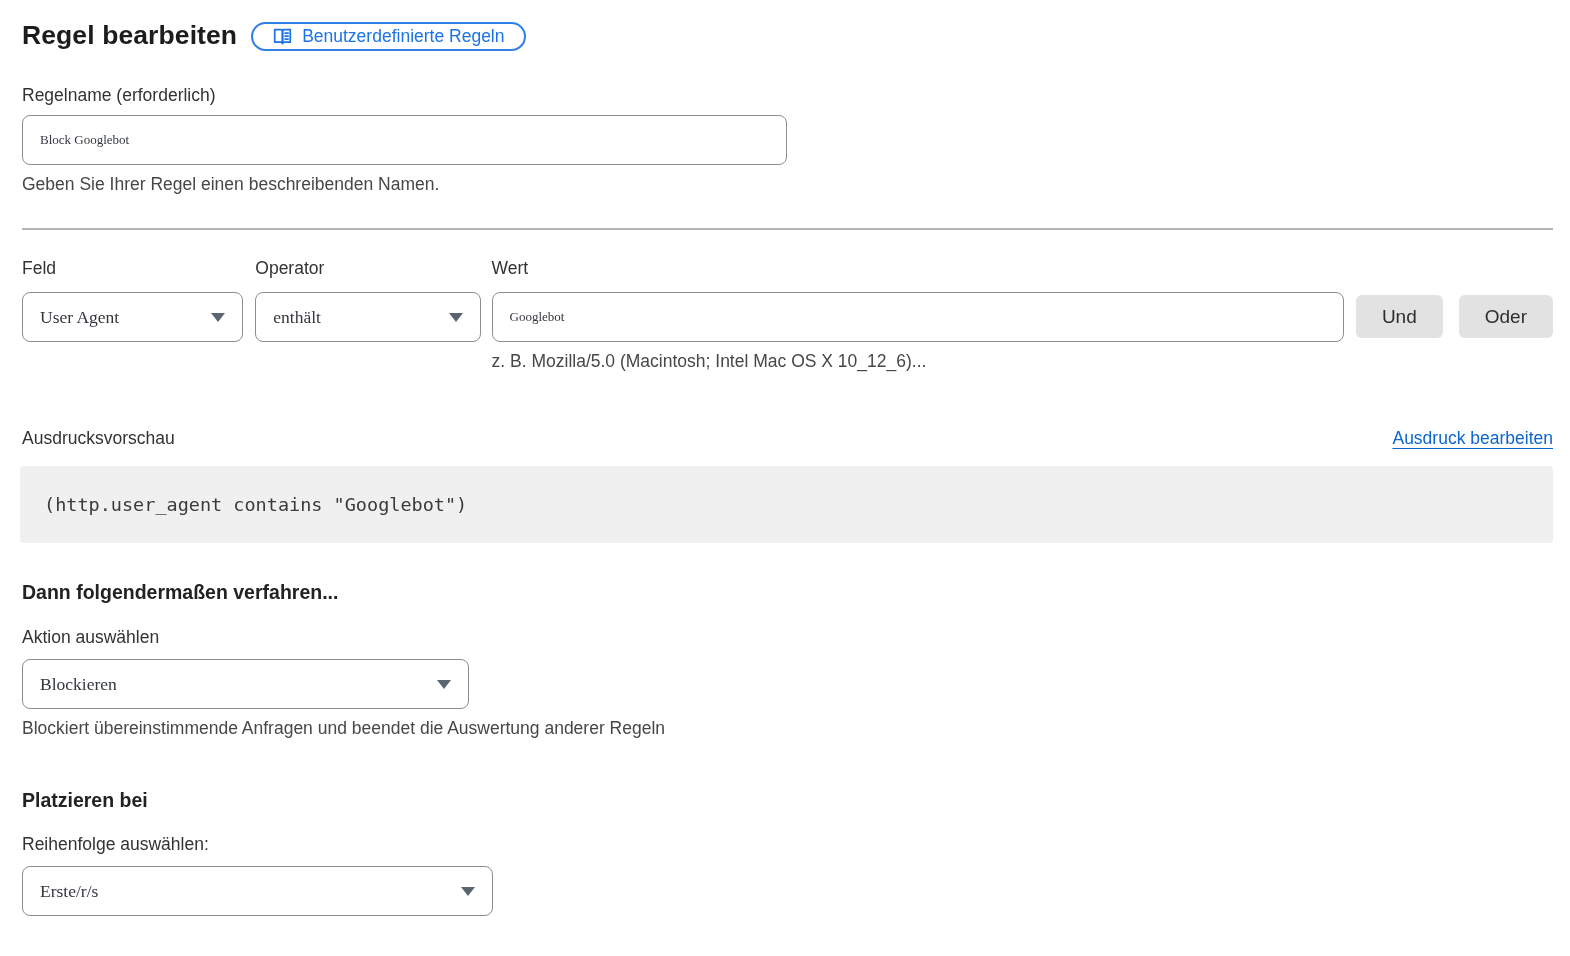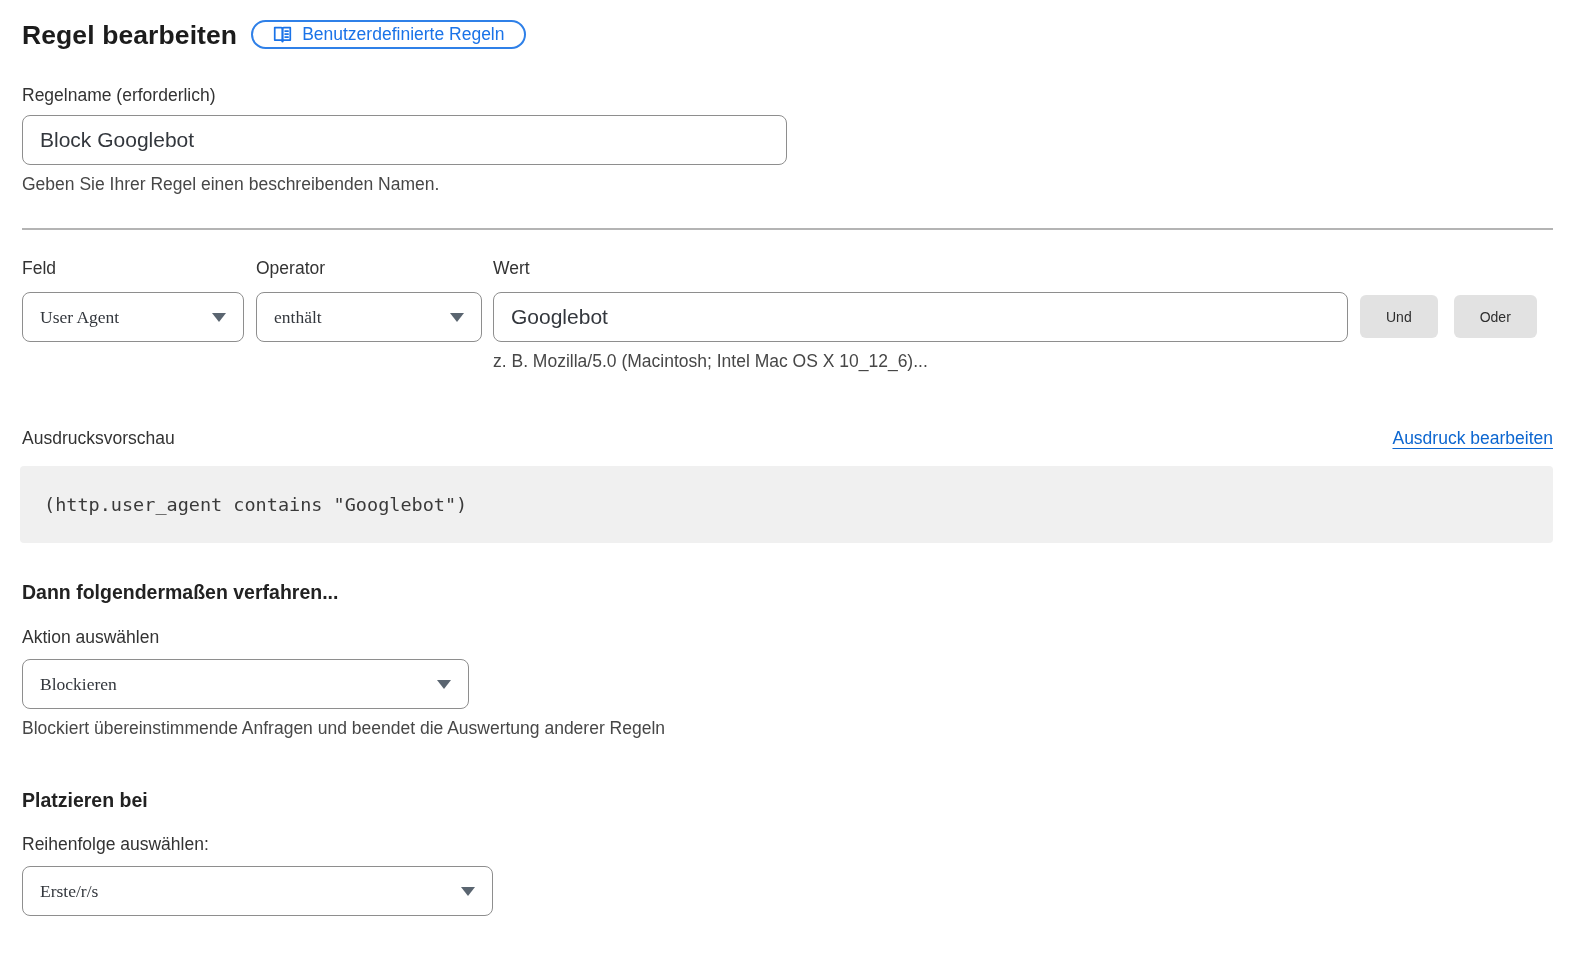--- a/index.html
+++ b/index.html
@@ -6,21 +6,21 @@
   html, body { background: #ffffff; }
   body {
     width: 1570px; height: 956px;
     font-family: "Liberation Sans", sans-serif;
     color: #3a3a3a;
     overflow: hidden;
   }
   .page { padding: 20px 17px 0 22px; width: 100%; height: 100%; }
 
   
-  .header { display: flex; align-items: flex-start; gap: 14px; }
+  .header { display: flex; align-items: flex-end; gap: 14px; }
   .page-title {
     font-size: 26.5px; font-weight: 700; color: #1c1c1c;
     letter-spacing: 0.1px;
   }
   .badge {
     display: inline-flex; align-items: center; gap: 9px;
     height: 29px; padding: 0 19px;
     background: #ffffff;
     border: 2px solid #2f80e8; border-radius: 20px;
     color: #1a73e8; font-size: 17.5px; font-family: inherit;
@@ -29,22 +29,22 @@
   .badge svg { display: block; }
 
   
   .field-label { display: block; font-size: 17.5px; color: #333333; line-height: 21px; }
   .help-text { font-size: 17.5px; color: #474747; line-height: 21px; }
 
   
   .text-input {
     display: block; height: 50px; width: 765px;
     border: 1px solid #8e8e8e; border-radius: 8px;
-    padding: 0 17px; font-size: 21px; color: #33373d;
-    font-family: Liberation Sans, sans-serif; background: #fff; outline: none;
+    padding: 0 17px; font-size: 13px; color: #33373d;
+    font-family: Liberation Serif, serif; background: #fff; outline: none;
   }
   .select {
     height: 50px;
     border: 1px solid #8e8e8e; border-radius: 8px;
     display: flex; align-items: center; justify-content: space-between;
     padding: 0 17px; font-size: 17.5px; color: #33373d;
     background: #fff; cursor: pointer; font-family: Liberation Serif, serif;
   }
   .select .arrow {
     width: 0; height: 0; margin-left: 12px;
@@ -65,21 +65,21 @@
   .cond-col .field-label { margin-bottom: 13px; }
   .col-field { width: 222px; }
   .col-operator { width: 226px; margin-left: 12px; }
   .col-value { width: 855px; margin-left: 11px; }
   .col-value .text-input { width: 100%; }
   .col-value .help-text { margin-top: 9px; }
   .col-buttons { margin-left: 12px; padding-top: 37px; display: flex; gap: 16px; }
   .logic-btn {
     height: 43px; padding: 0 26px;
     background: #e2e2e2; border: none; border-radius: 6px;
-    font-size: 14px; color: #2e2e2e; font-family: inherit; cursor: pointer;
+    font-size: 19px; color: #2e2e2e; font-family: inherit; cursor: pointer;
   }
 
   
   .expression-header {
     margin-top: 56px;
     display: flex; align-items: baseline; justify-content: space-between;
   }
   .edit-link {
     font-size: 17.5px; color: #0c66d0; text-decoration: underline;
     text-underline-offset: 4px; cursor: pointer;

